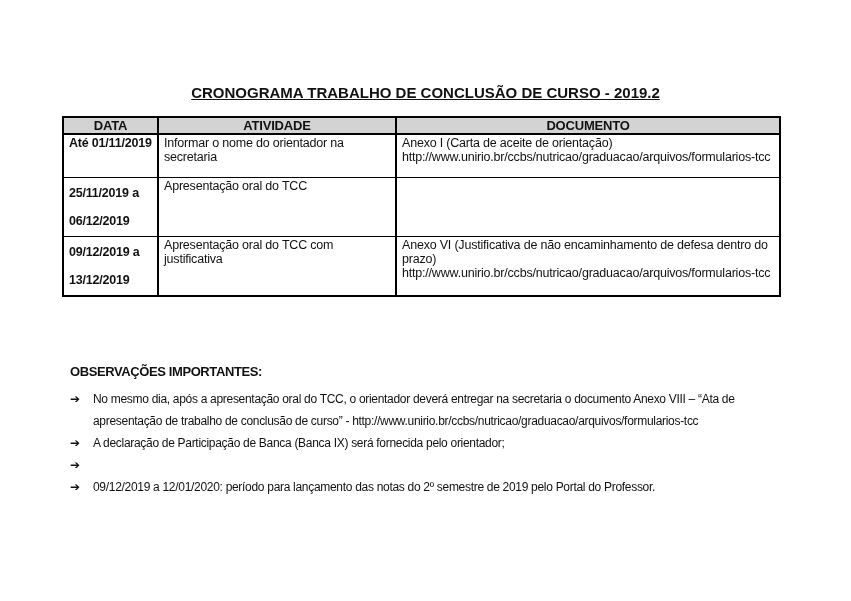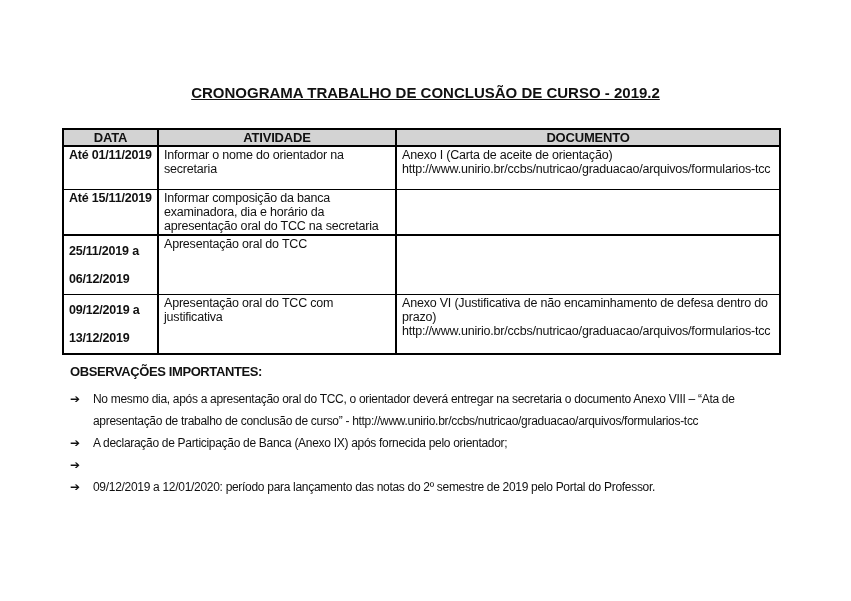--- a/index.html
+++ b/index.html
@@ -4,21 +4,21 @@
 <style>
   * { margin:0; padding:0; box-sizing:border-box; }
   html,body { width:851px; height:601px; background:#ffffff; overflow:hidden;
               font-family:"Liberation Sans", sans-serif; color:#111; }
   .page { position:relative; width:851px; height:601px; background:#fff; }
 
   .doc-title { position:absolute; top:84px; left:0; width:851px; text-align:center;
                font-weight:bold; font-size:15px; letter-spacing:0; }
   .doc-title span { text-decoration:underline; }
 
-  table.schedule { position:absolute; top:128px; left:62px; width:717px;
+  table.schedule { position:absolute; top:116px; left:62px; width:717px;
                    border-collapse:collapse; table-layout:fixed;
                    border:2px solid #000; font-size:12.5px; letter-spacing:-0.2px; }
   col.c-data { width:95px; } col.c-ativ { width:238px; } col.c-doc { width:384px; }
   th { background:#d3d3d3; font-weight:bold; font-size:13px; height:15px;
        padding:0 2px; border:2px solid #000; text-align:center; vertical-align:middle; }
   td { border:1px solid #000; border-left-width:2px; border-right-width:2px;
        vertical-align:top; padding:1px 4px 1px 5px; line-height:14px;
        white-space:pre-line; overflow-wrap:break-word; }
   tr.thick-bottom td { border-bottom-width:2px; }
   td.col-data { font-weight:bold; }
@@ -56,25 +56,20 @@
         <th>DOCUMENTO</th>
       </tr>
     </thead>
     <tbody>
       <tr class="r1">
         <td class="col-data">Até 01/11/2019</td>
         <td class="col-ativ">Informar o nome do orientador na secretaria</td>
         <td class="col-doc">Anexo I (Carta de aceite de orientação)
 http://www.unirio.br/ccbs/nutricao/graduacao/arquivos/formularios-tcc</td>
       </tr>
-      <tr class="r2 thick-bottom">
-        <td class="col-data">Até 15/11/2019</td>
-        <td class="col-ativ">Informar composição da banca examinadora, dia e horário da apresentação oral do TCC na secretaria</td>
-        <td class="col-doc"></td>
-      </tr>
       <tr class="r3 tall">
         <td class="col-data">25/11/2019 a
 06/12/2019</td>
         <td class="col-ativ">Apresentação oral do TCC</td>
         <td class="col-doc"></td>
       </tr>
       <tr class="r4 tall">
         <td class="col-data">09/12/2019 a
 13/12/2019</td>
         <td class="col-ativ">Apresentação oral do TCC com justificativa</td>
@@ -87,21 +82,21 @@
   <div class="observations">
     <div class="obs-heading">OBSERVAÇÕES IMPORTANTES:</div>
     <ul class="obs-list">
       <li>
         <span class="obs-arrow">➔</span>
         <span class="obs-text">No mesmo dia, após a apresentação oral do TCC, o orientador deverá entregar na secretaria o documento Anexo VIII – “Ata de
 apresentação de trabalho de conclusão de curso” - http://www.unirio.br/ccbs/nutricao/graduacao/arquivos/formularios-tcc</span>
       </li>
       <li>
         <span class="obs-arrow">➔</span>
-        <span class="obs-text">A declaração de Participação de Banca (Anexo IX) após fornecida pelo orientador;</span>
+        <span class="obs-text">A declaração de Participação de Banca (Banca IX) será fornecida pelo orientador;</span>
       </li>
       <li>
         <span class="obs-arrow">➔</span>
       </li>
       <li>
         <span class="obs-arrow">➔</span>
         <span class="obs-text">09/12/2019 a 12/01/2020: período para lançamento das notas do 2º semestre de 2019 pelo Portal do Professor.</span>
       </li>
     </ul>
   </div>

